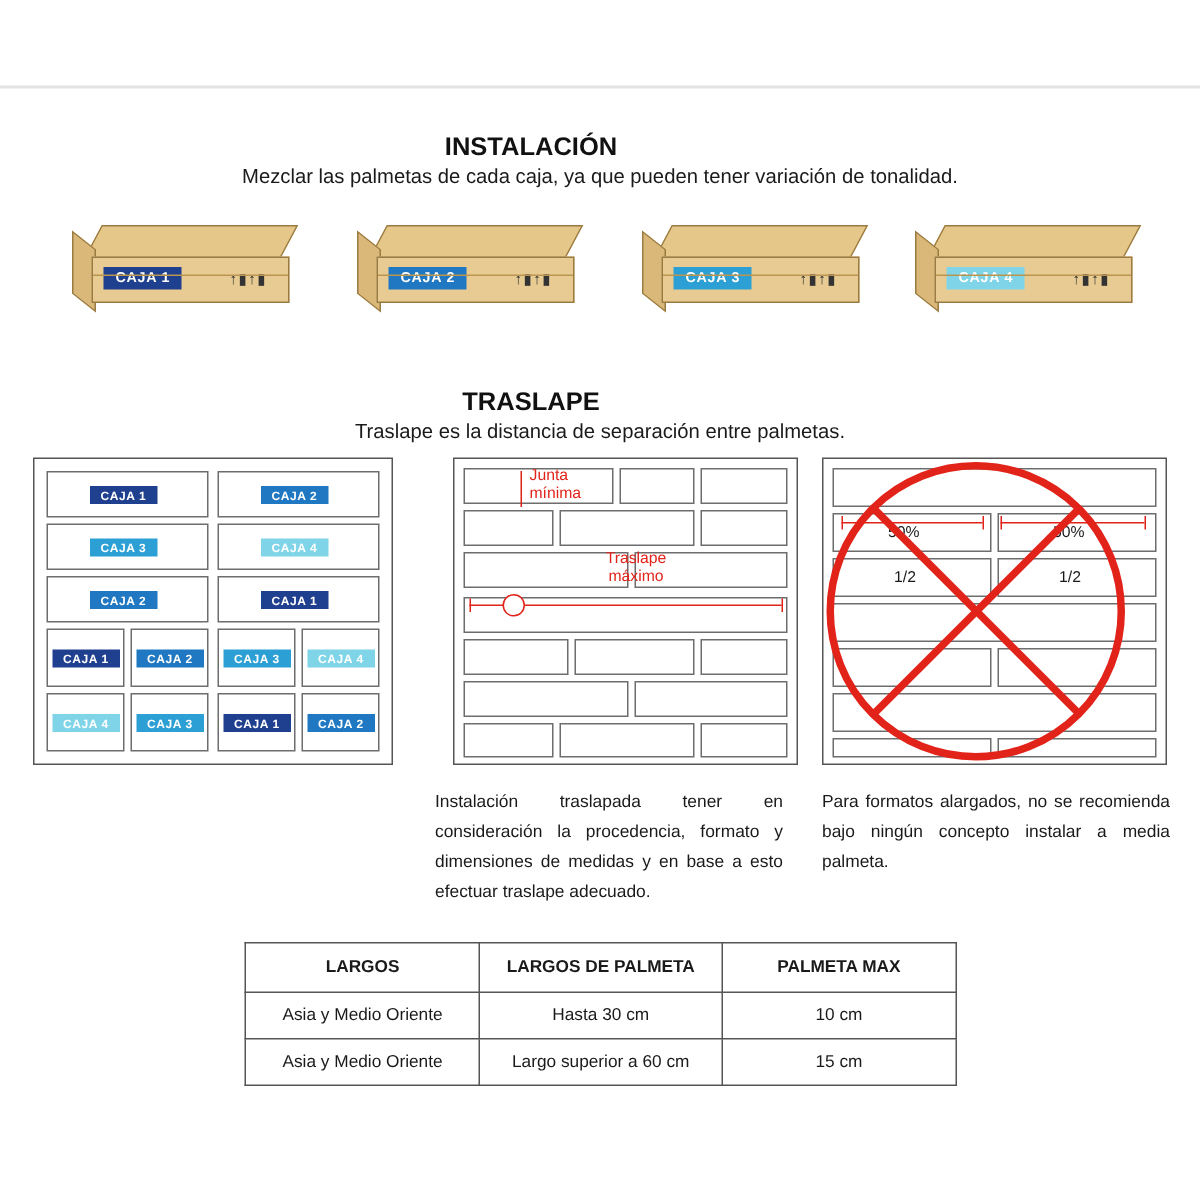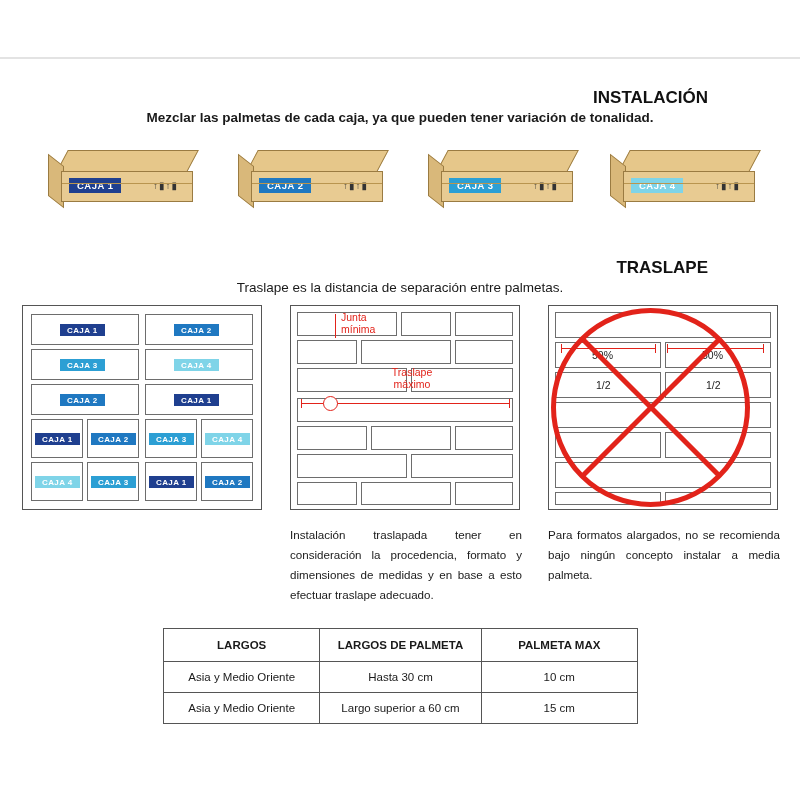--- a/index.html
+++ b/index.html
@@ -21,21 +21,21 @@
     font-size:22.5px; font-weight:bold; letter-spacing:-0.2px;
     color:#111;
   }
   .rule-top {
     position:absolute; top:57px; left:0; width:800px; height:2px;
     background:#e3e3e3;
   }
 
   
   .sec-title {
-    position:absolute; width:708px; text-align:right;
+    position:absolute; width:708px; text-align:center;
     font-size:17px; font-weight:bold; color:#111;
   }
   .sec-sub {
     position:absolute; width:800px; text-align:center;
     font-size:13.5px; color:#1a1a1a;
   }
 
   
   .boxes { position:absolute; top:150px; left:0; width:800px; height:80px; }
   .box { position:absolute; width:145px; height:72px; }
@@ -65,21 +65,21 @@
     letter-spacing:0.5px;
   }
   .box .marks {
     position:absolute; right:14px; top:28px;
     font-size:10px; color:#333; letter-spacing:1px;
   }
 
   
   .panel { position:absolute; top:305px; border:1px solid #555; background:#fff; }
   .p1 { left:22px; width:240px; height:205px; }
-  .p2 { left:290px; width:230px; height:205px; }
+  .p2 { left:302px; width:230px; height:205px; }
   .p3 { left:548px; width:230px; height:205px; }
 
   .cell {
     position:absolute; border:1px solid #6d6d6d; background:#fff;
   }
   .tag {
     position:absolute; padding:1.5px 7px; font-size:8px; font-weight:bold;
     color:#fff; letter-spacing:0.4px; white-space:nowrap;
   }
 
@@ -122,21 +122,21 @@
   .cross-l2 { transform:rotate(-45deg); }
 </style>
 </head>
 <body>
 
 <div class="page">
 
   <div class="rule-top"></div>
 
   <div class="sec-title" style="top:88px;">INSTALACIÓN</div>
-  <div class="sec-sub" style="top:110px;font-weight:bold;">Mezclar las palmetas de cada caja, ya que pueden tener variación de tonalidad.</div>
+  <div class="sec-sub" style="top:110px;">Mezclar las palmetas de cada caja, ya que pueden tener variación de tonalidad.</div>
 
   <div class="boxes">
     <div class="box" style="left:48px;">
       <div class="top"></div>
       <div class="side"></div>
       <div class="front">
         <div class="label" style="left:7px; top:6px; background:#1f3f8f;">CAJA 1</div>
         <div class="marks" style="top:8px;">↑▮↑▮</div>
       </div>
     </div>

